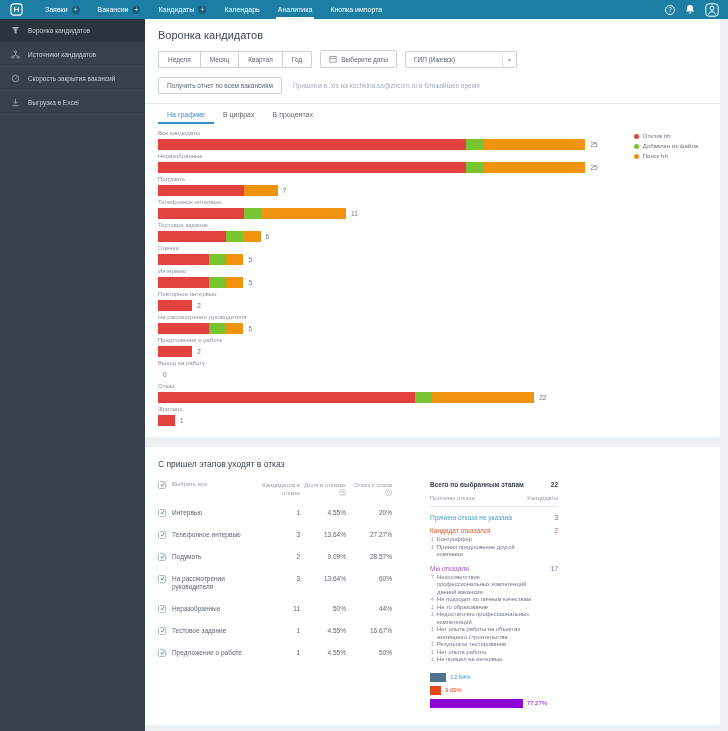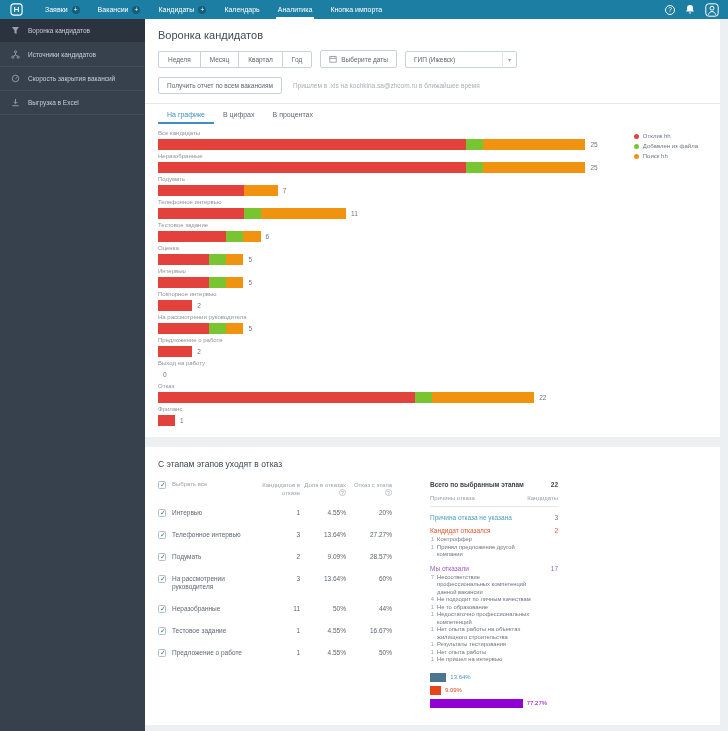--- a/index.html
+++ b/index.html
@@ -352,21 +352,21 @@
             <div class="f-bar">
               <div class="f-seg" style="width: 17.1px; background: rgb(226, 66, 59);"></div>
             </div>
             <span class="f-val">1</span>
           </div>
         </div>
       </div>
   </div>
 
   <div class="bottom-card">
-    <div class="section-title">С этапам этапов уходят в отказ</div>
+    <div class="section-title">С пришел этапов уходят в отказ</div>
     <div class="cols">
       <div class="rt">
           <div class="rt-head">
             <div class="col-stage">
               <span class="checkbox checked"></span>
               <span>Выбрать все</span>
             </div>
             <div class="col-num"><span>Кандидатов в отказе</span></div>
             <div class="col-num"><span>Доля в отказах</span><span class="qmark">?</span></div>
             <div class="col-num"><span>Отказ с этапа</span><span class="qmark">?</span></div>

